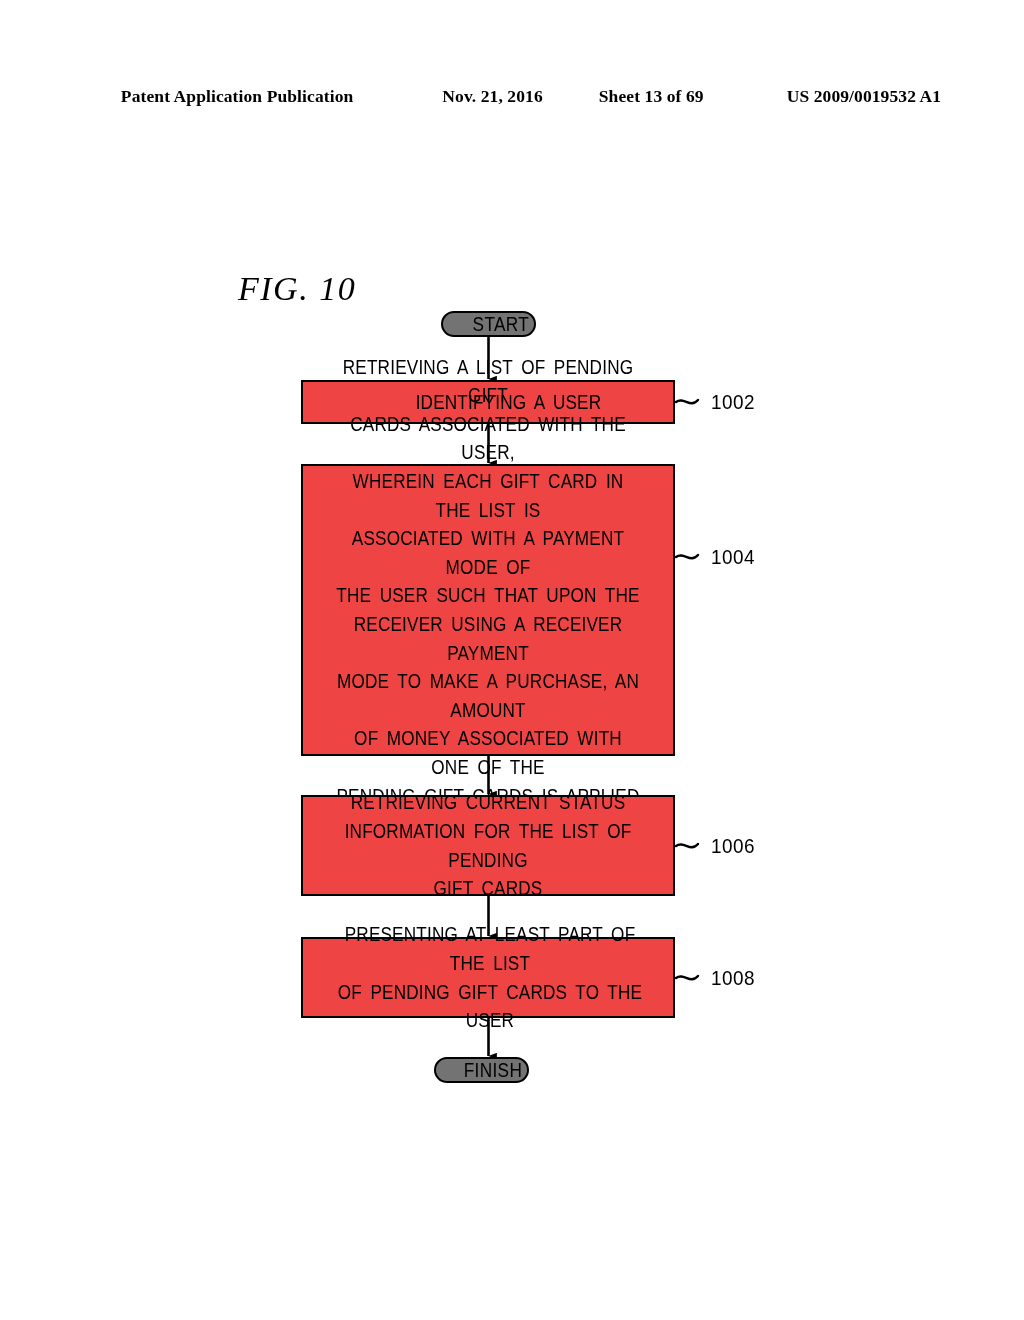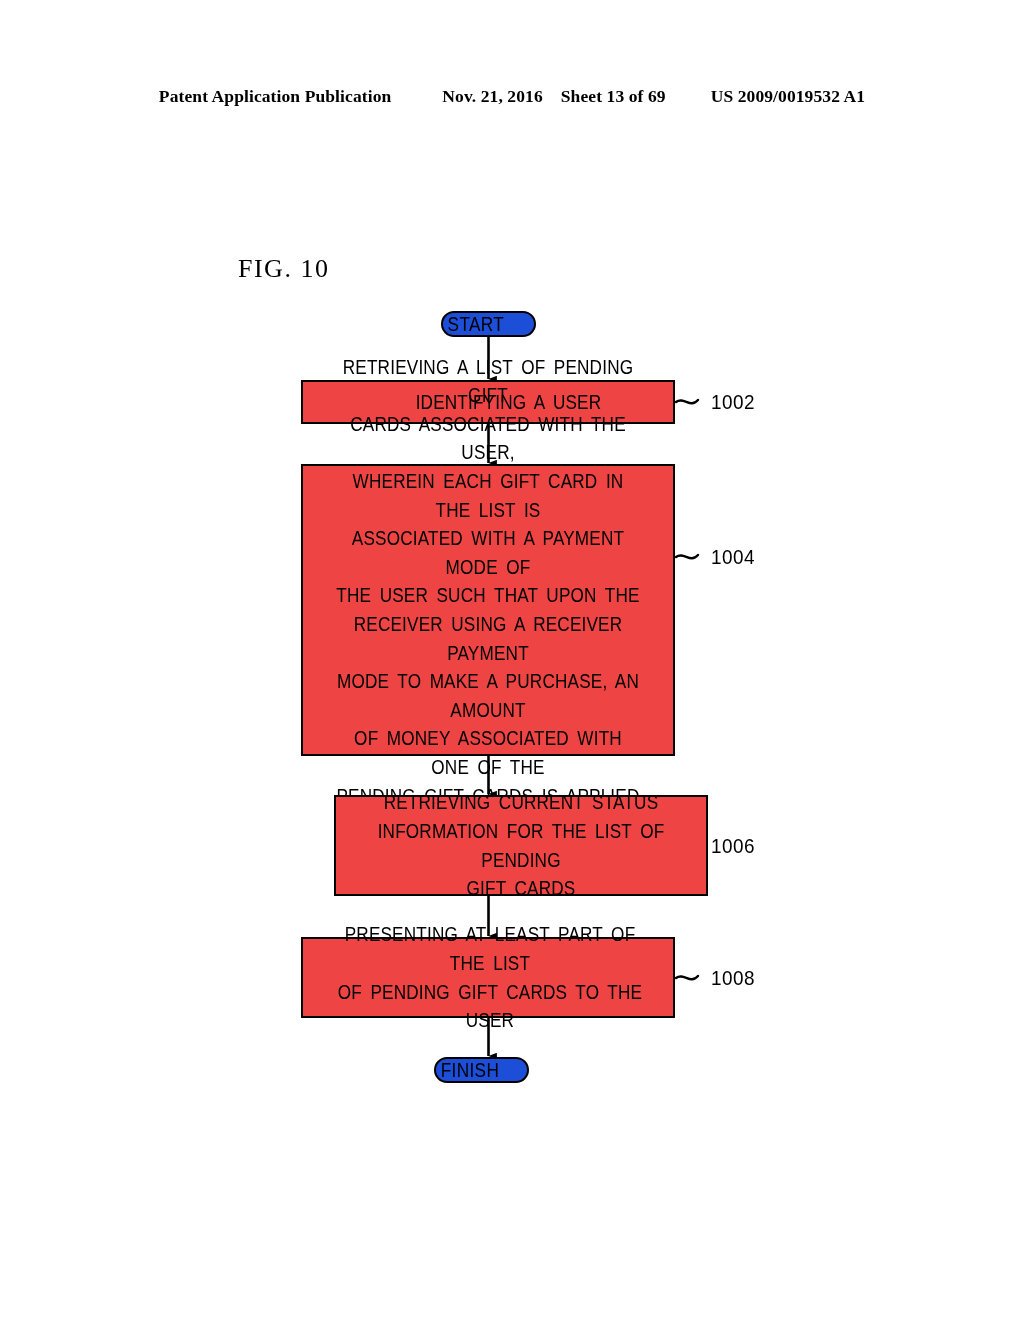--- a/index.html
+++ b/index.html
@@ -22,54 +22,55 @@
     top: 86px;
     left: 0;
     width: 1024px;
     text-align: center;
     font-family: "Liberation Serif", serif;
     font-weight: bold;
     font-size: 17.5px;
     letter-spacing: 0.1px;
     white-space: nowrap;
   }
-  .pub-header .seg { display: inline-block; vertical-align: baseline; }
+  .pub-header .seg { display: inline-block; vertical-align: baseline; margin-left: 38px; }
   .pub-header .gap-lg { display: inline-block; width: 42px; }
   .pub-header .gap-md { display: inline-block; width: 36px; }
   .pub-header .gap-sm { display: inline-block; width: 9px; }
 
   
   .fig-label {
     position: absolute;
     left: 238px;
-    top: 254px;
+    top: 270px;
     font-family: "Liberation Serif", serif;
-    font-size: 26px;
+    font-style: italic;
+    font-size: 34px;
     letter-spacing: 1.5px;
     white-space: nowrap;
   }
 
   
   #flow-canvas {
     position: absolute;
     left: 0;
     top: 0;
     width: 1024px;
     height: 1320px;
   }
 
   
   .terminator {
     position: absolute;
     border: 2.5px solid #000;
     border-radius: 999px;
-    background: #1d4ed8;
+    background: #737373;
     display: flex;
     align-items: center;
-    justify-content: flex-start;
+    justify-content: flex-end;
     box-sizing: border-box;
   }
   .terminator .t-text {
     font-family: "Liberation Sans Narrow", "Liberation Sans", sans-serif;
     font-size: 20px;
     font-weight: 500;
     letter-spacing: 0.4px;
     transform: scaleX(0.86);
     white-space: nowrap;
     line-height: 1;
@@ -94,21 +95,21 @@
     font-weight: 400;
     line-height: 28.6px;
     text-align: center;
     letter-spacing: 0.2px;
     word-spacing: 4px;
     transform: scaleX(0.88);
     white-space: pre-line;
   }
   #node-1002 { left: 301px; top: 380px;  width: 374px; height: 44px; padding-left: 48px; }
   #node-1004 { left: 301px; top: 464px;  width: 374px; height: 292px; }
-  #node-1006 { left: 301px; top: 795px;  width: 374px; height: 101px; margin-left: 33px; }
+  #node-1006 { left: 301px; top: 795px;  width: 374px; height: 101px; }
   #node-1008 { left: 301px; top: 937px;  width: 374px; height: 81px; padding-left: 12px; }
 
   
   .ref-num {
     position: absolute;
     font-family: "Liberation Sans Narrow", "Liberation Sans", sans-serif;
     font-size: 21px;
     letter-spacing: 0.5px;
     transform: scaleX(0.9);
     transform-origin: left center;

